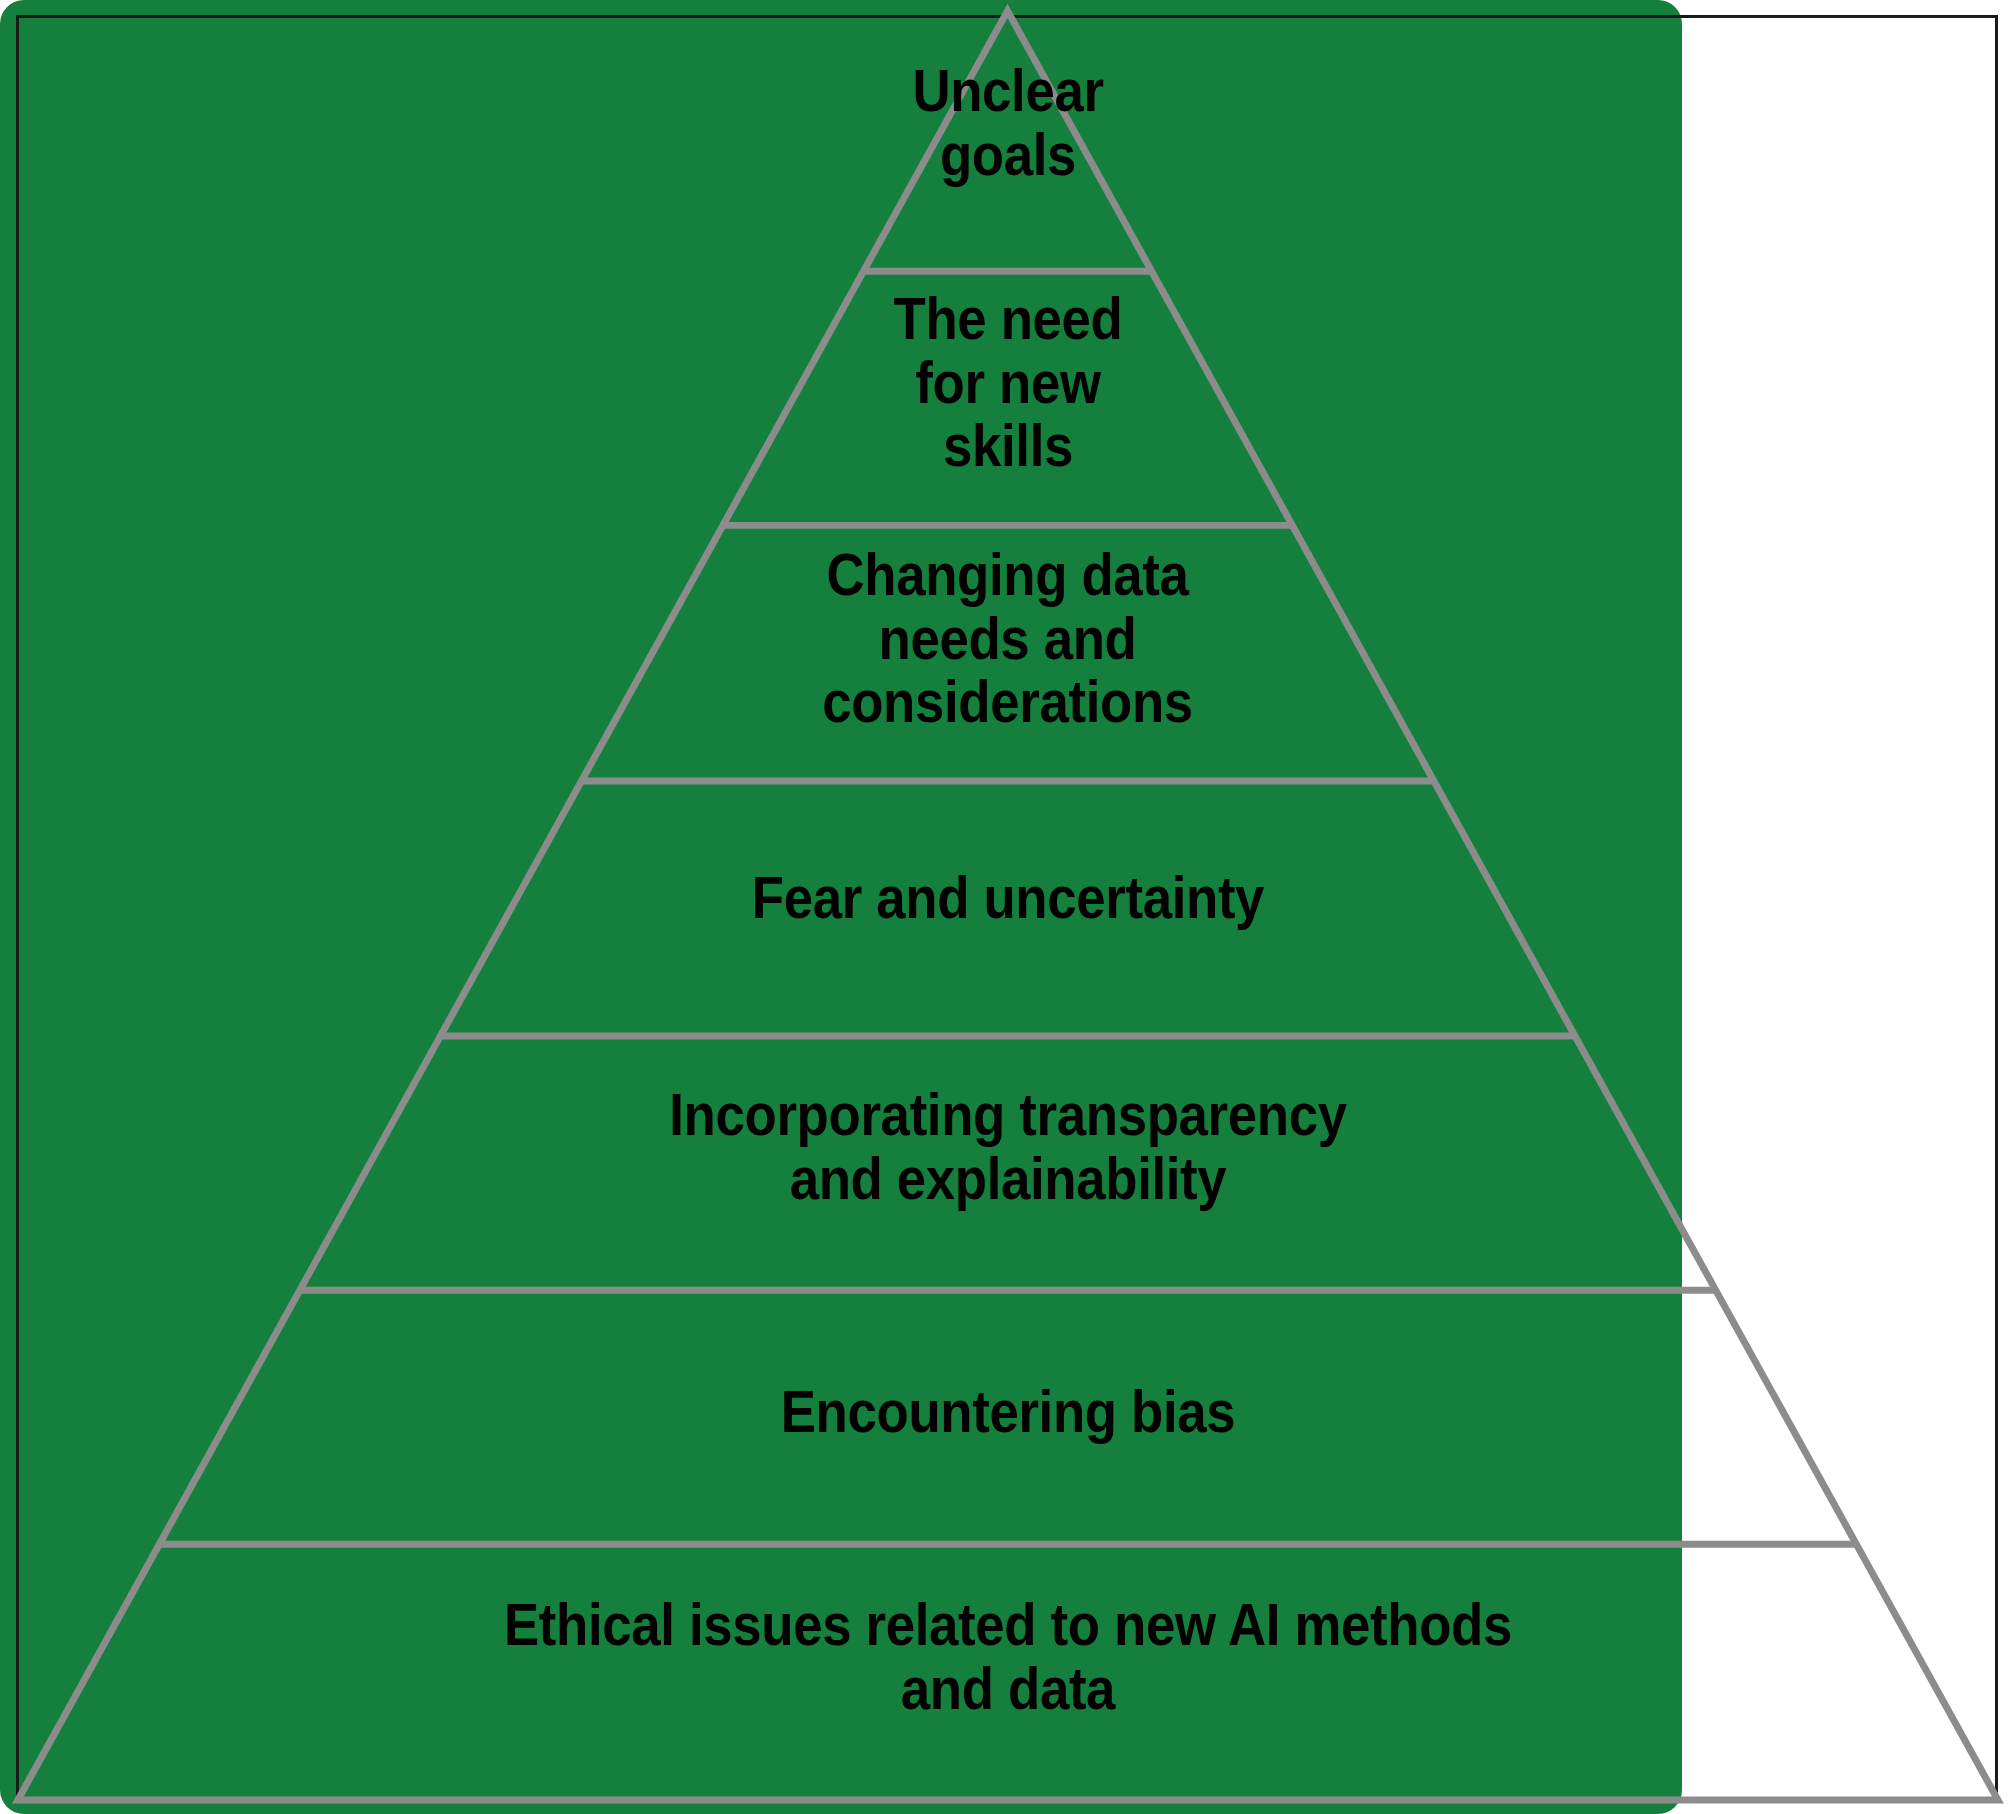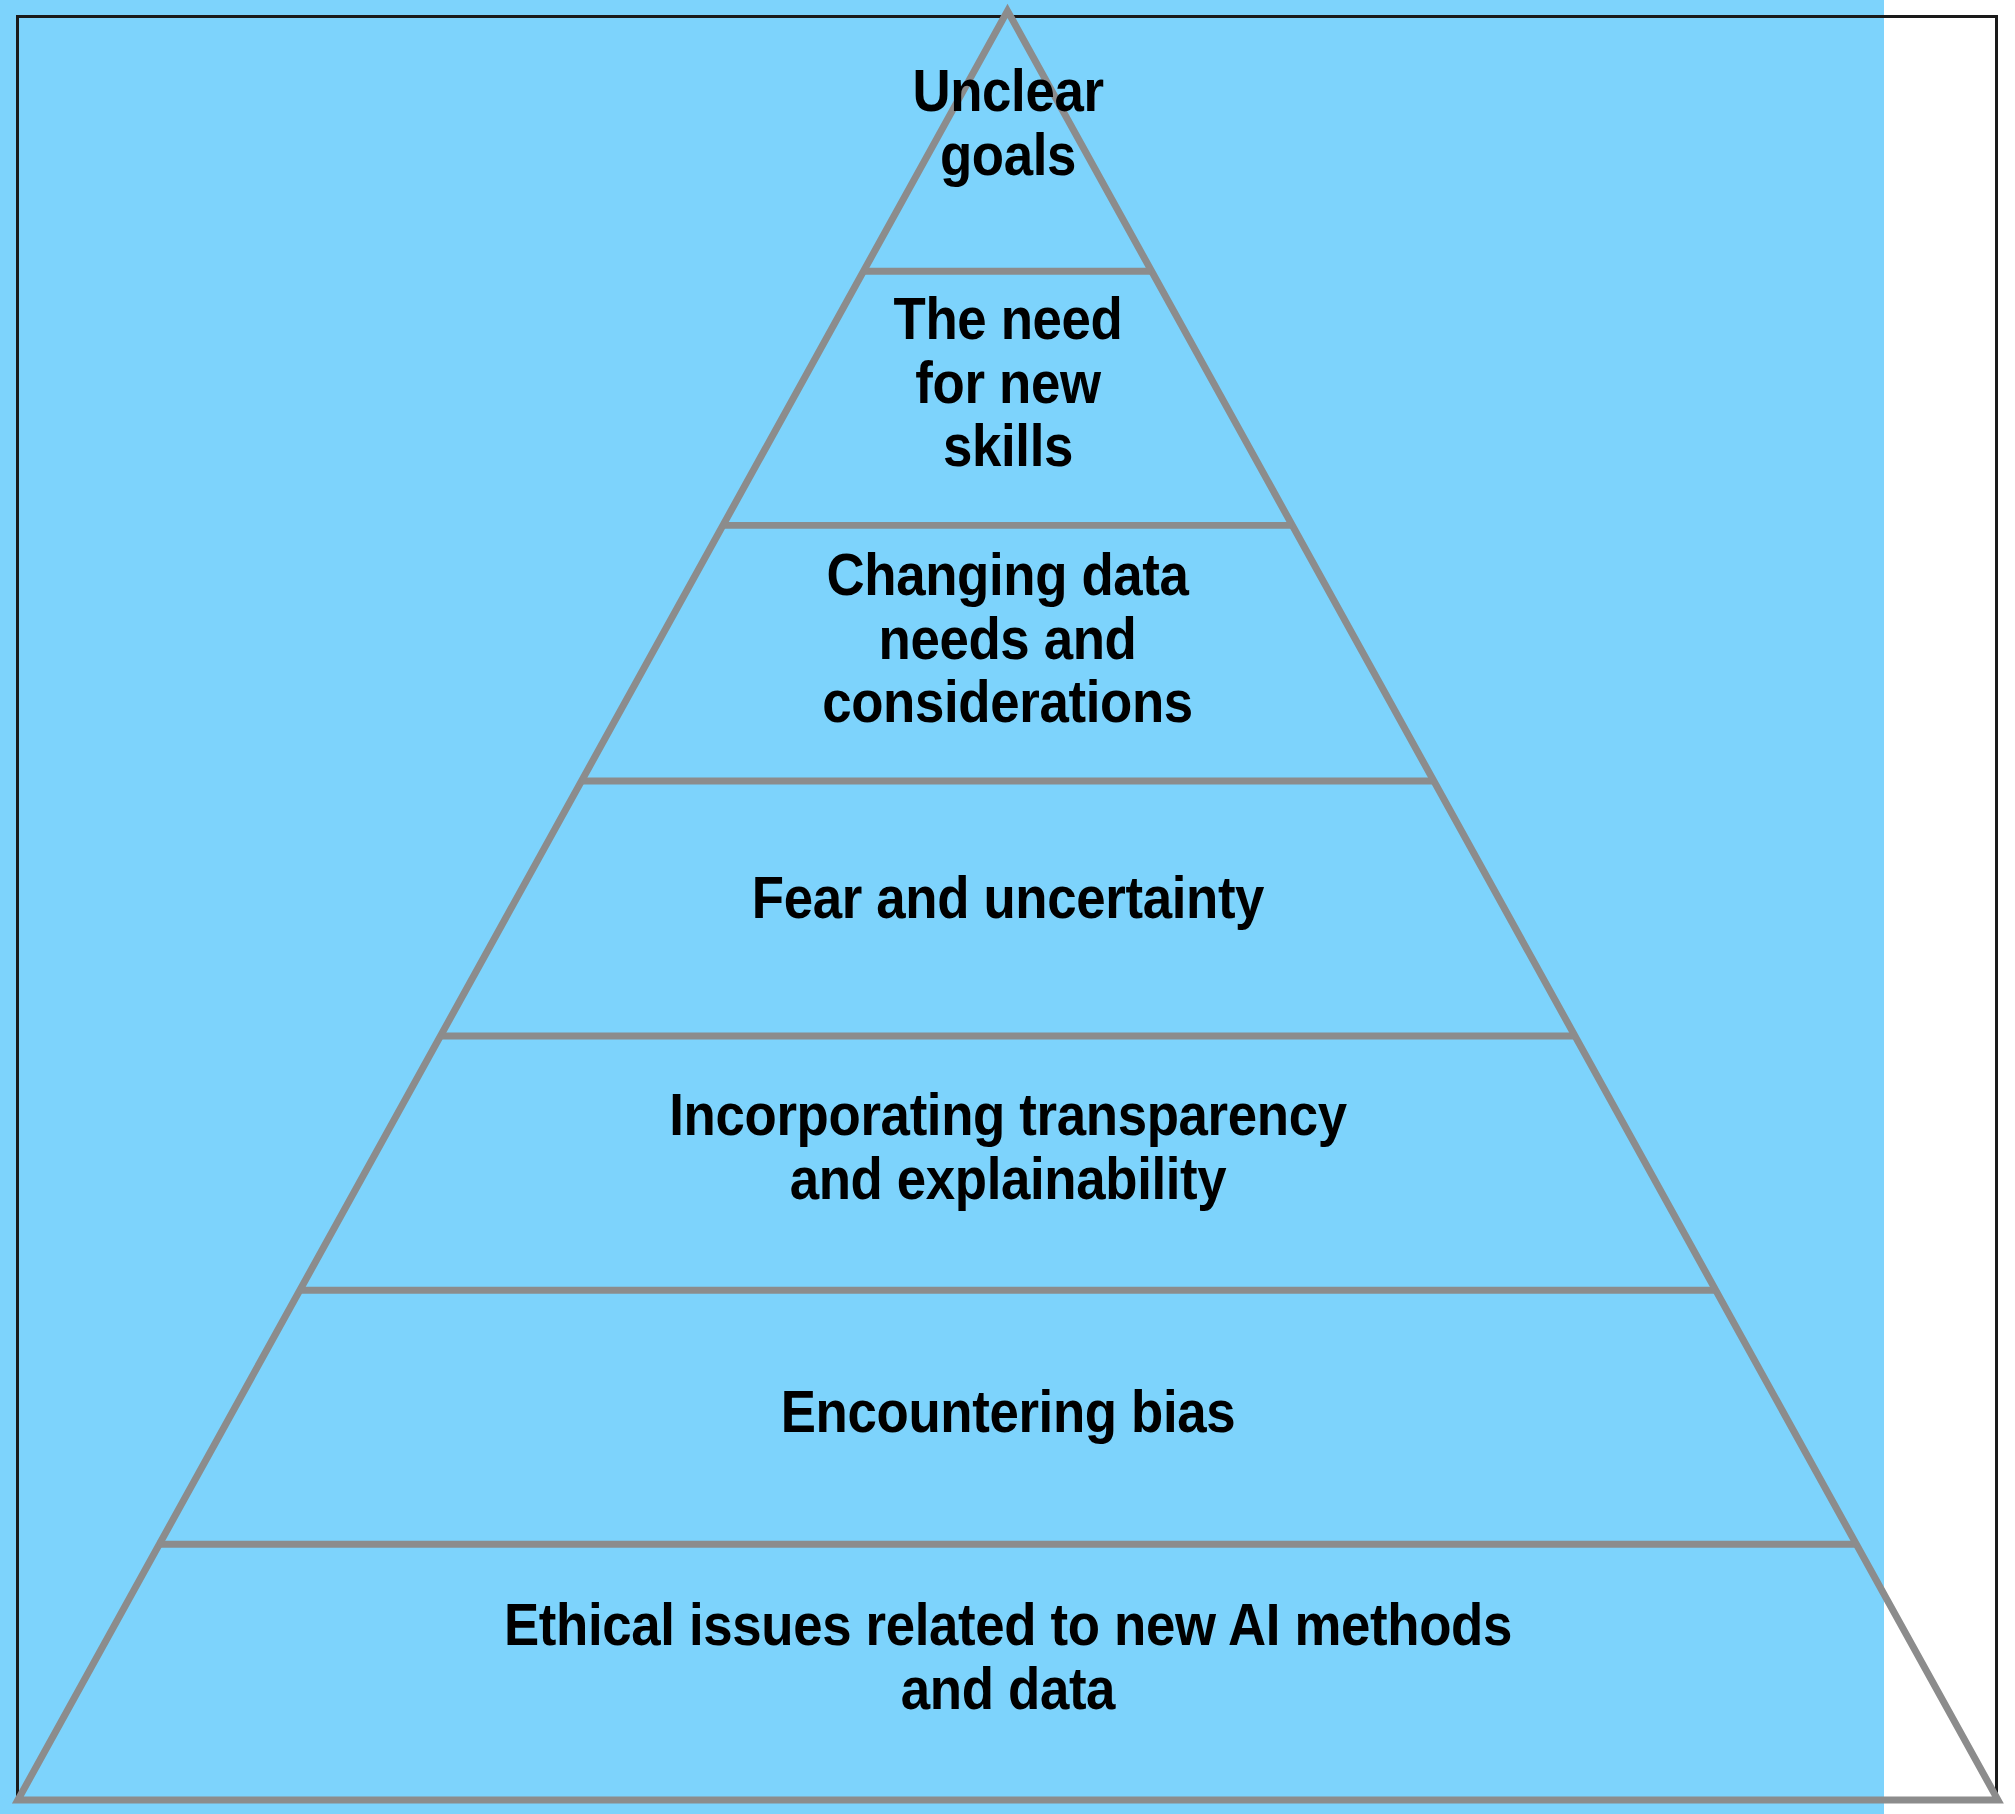--- a/index.html
+++ b/index.html
@@ -9,23 +9,24 @@
   }
   body {
     width: 2015px;
     height: 1814px;
     font-family: "Liberation Sans", "DejaVu Sans", sans-serif;
     overflow: hidden;
   }
 
   #canvas {
     position: relative;
-    width: 1884px;
+    width: 1682px;
     height: 1814px;
-    background: #7dd3fc;
+    background: #15803d;
+    border-radius: 24px;
   }
 
   
   #frame {
     position: absolute;
     left: 15.5px;
     top: 14.7px;
     width: 1982px;
     height: 1786px;
     border: 3.1px solid #1a1a1a;

